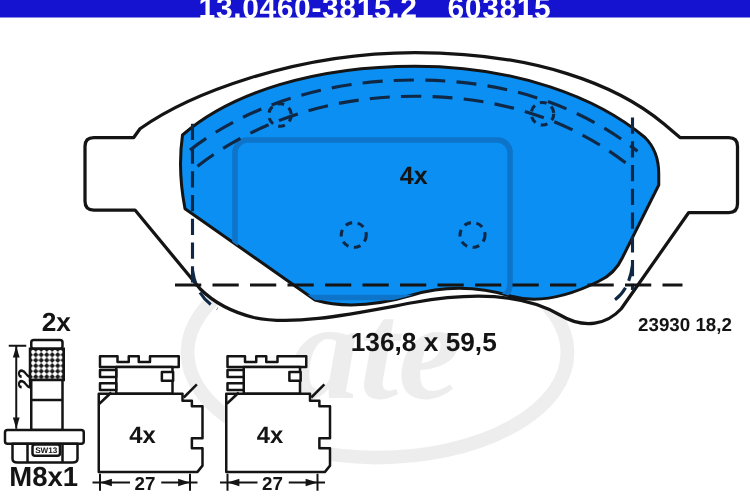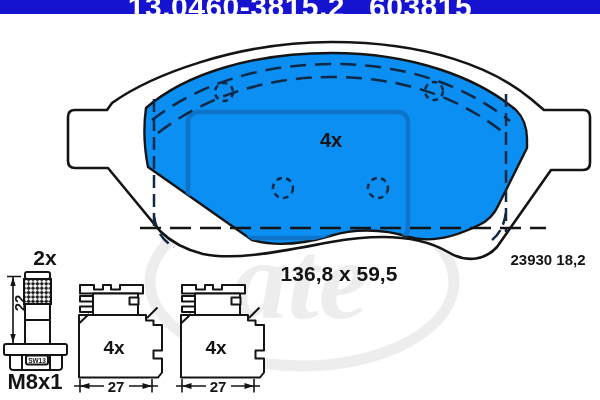--- a/index.html
+++ b/index.html
@@ -4,21 +4,21 @@
 <style>
   html,body{margin:0;padding:0;}
   body{
     width:600px;height:400px;background:#ffffff;overflow:hidden;position:relative;
     font-family:"Liberation Sans", sans-serif;
   }
   .header{
     position:absolute;left:0;top:0;width:600px;height:14px;
     background:#1513cf;color:#ffffff;
     display:flex;align-items:center;justify-content:center;gap:24px;
-    font-weight:bold;font-size:30px;letter-spacing:.5px;
+    font-weight:bold;font-size:24px;letter-spacing:.5px;
   }
   .drawing{position:absolute;left:0;top:0;}
   .lbl{font-family:"Liberation Sans",sans-serif;font-weight:bold;fill:#141414;}
   .wm-text{font-family:"Liberation Serif",serif;font-style:italic;font-weight:bold;fill:#eaeaea;}
   .outline{fill:#ffffff;stroke:#141414;stroke-width:2.6;stroke-linejoin:round;}
   .thin{fill:none;stroke:#141414;stroke-width:2;stroke-linejoin:round;}
   .thinw{fill:#ffffff;stroke:#141414;stroke-width:2;stroke-linejoin:round;}
   .dash{fill:none;stroke:#0f2846;stroke-width:2.5;}
   .dim{stroke:#141414;stroke-width:1.6;fill:none;}
   .arrow{fill:#141414;stroke:none;}

